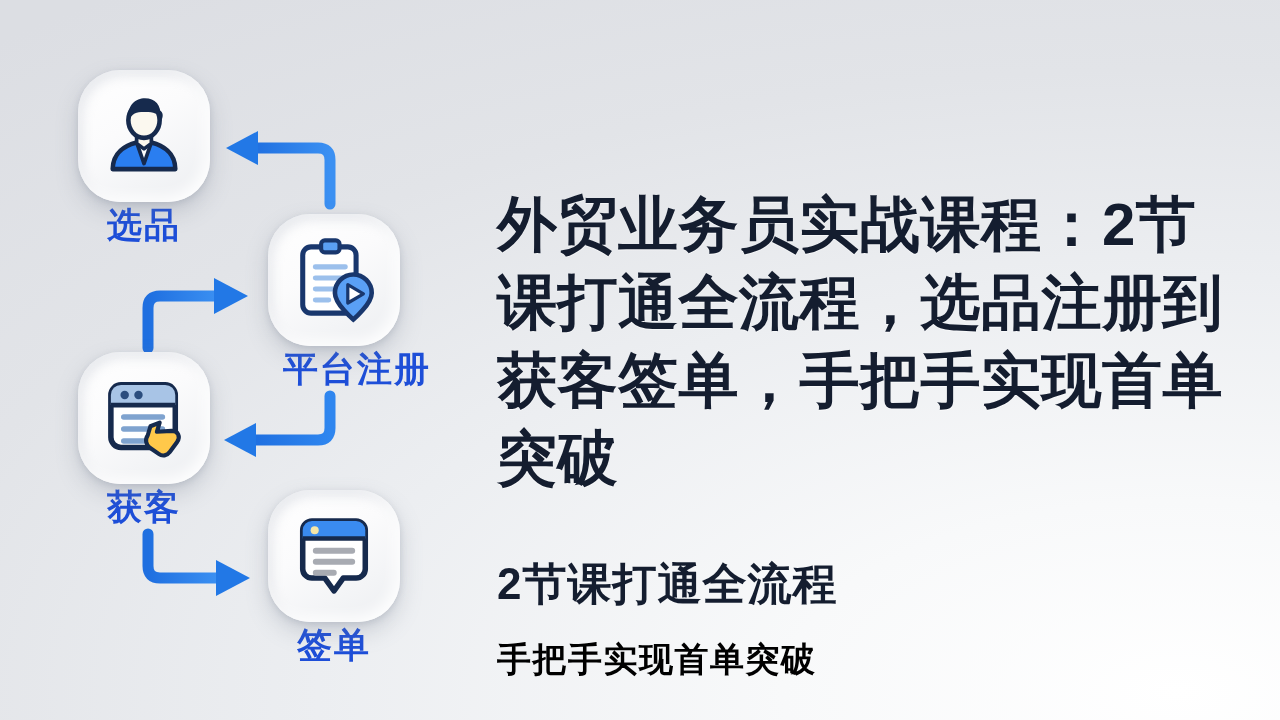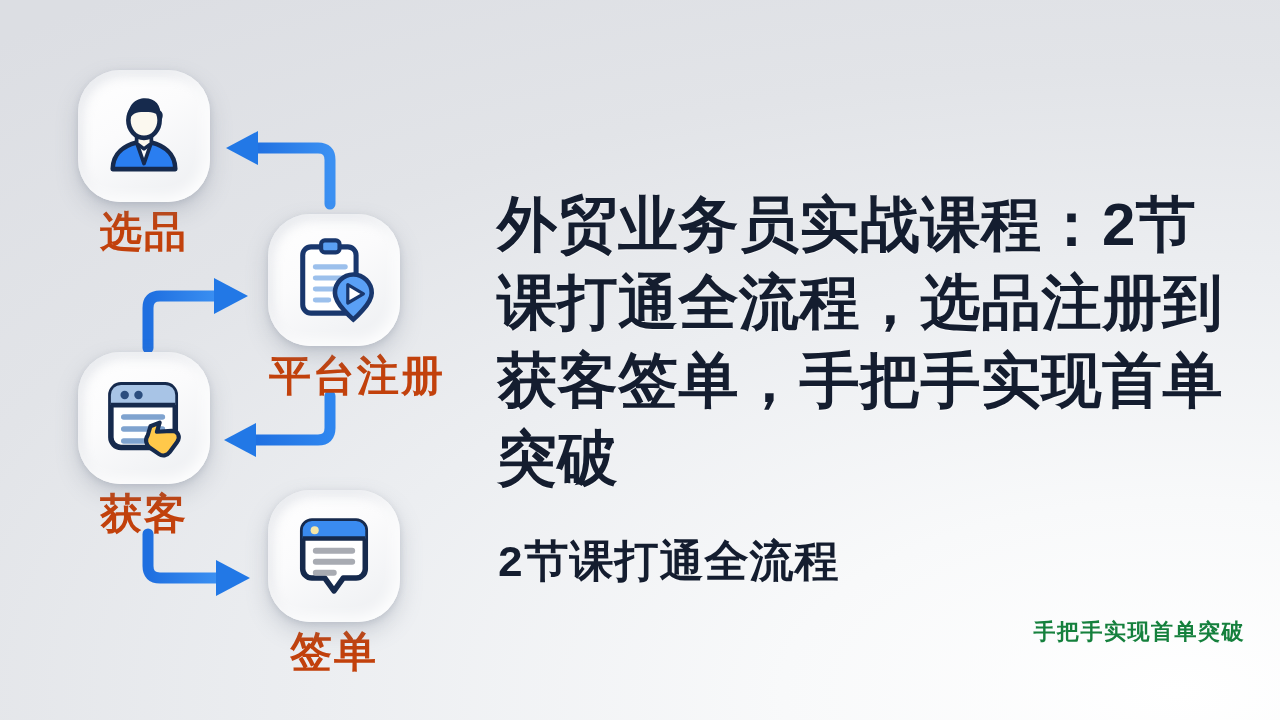--- a/index.html
+++ b/index.html
@@ -27,26 +27,27 @@
       -5px -5px 14px rgba(255,255,255,.95) inset,
        4px 6px 12px rgba(175,182,195,.30) inset;
     display:flex; align-items:center; justify-content:center;
   }
   .tile svg { width:92px; height:92px; display:block; }
 
   .node .caption {
     margin-top:8px;
     text-align:center;
     width:132px;
-    font-size:42px;
+    font-size:35px;
     font-weight:700;
-    color:#c2410c;
+    color:#1d4ed8;
     letter-spacing:2px;
     line-height:1.05;
     white-space:nowrap;
+    font-family:Liberation Mono, monospace;
   }
   
   #node-xuanpin .caption { width:132px; }
   #node-pingtai .caption { width:190px; margin-left:-6px; text-align:center; }
   #node-huoke  .caption { width:132px; }
   #node-qiandan .caption { width:132px; }
 
   
   #node-xuanpin { left:78px;  top:70px; }
   #node-pingtai { left:268px; top:214px; }
@@ -58,35 +59,34 @@
   
   .copy { position:absolute; left:497px; top:186px; width:748px; }
   .headline {
     font-size:60px;
     font-weight:700;
     line-height:1.30;
     color:#141d2f;
     letter-spacing:.5px;
     text-shadow:0 1px 0 rgba(255,255,255,.55);
   }
-  .sub-wrap { margin-top:40px;font-family:Liberation Mono, monospace; }
+  .sub-wrap { margin-top:60px; }
   .subhead {
     font-size:44px;
     font-weight:700;
     color:#141d2f;
     letter-spacing:1px;
     line-height:1.2;
   }
   .caption-line {
     margin-top:26px;
-    font-size:22px;
+    font-size:34px;
     font-weight:600;
-    color:#15803d;
+    color:#000000;
     letter-spacing:1.5px;
-    text-align:right;
   }
 </style>
 </head>
 <body>
 
 <div id="stage">
 
   <div class="flow">
 
     <svg class="arrows" viewBox="0 0 480 720">

